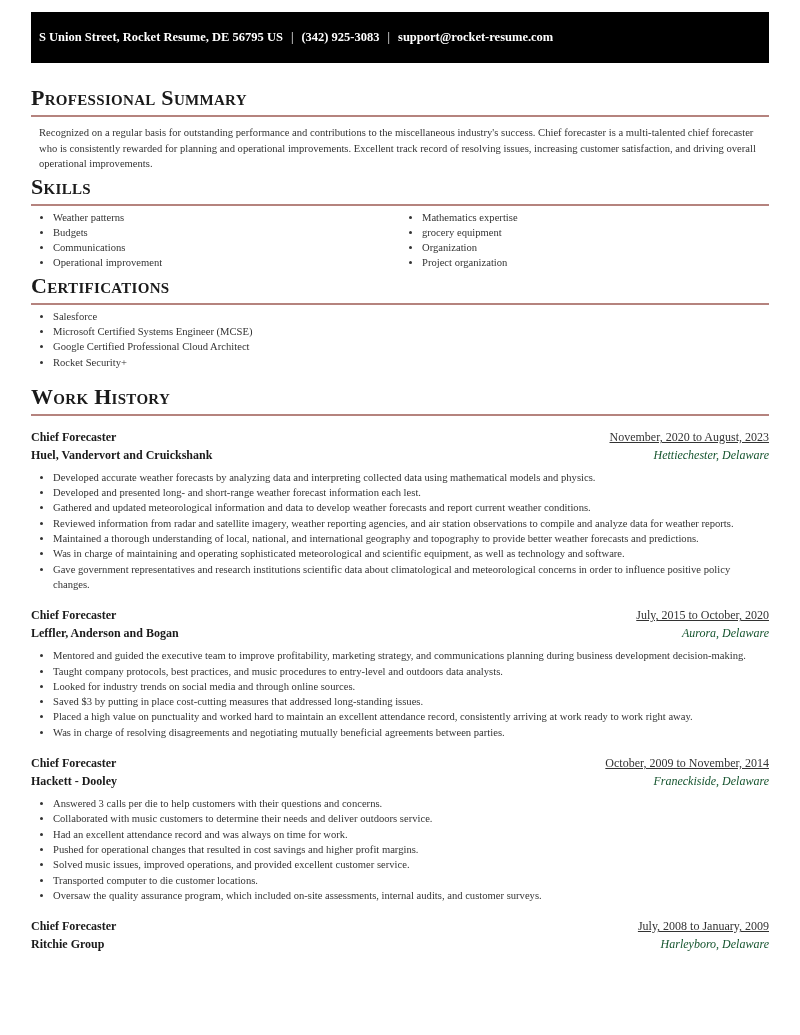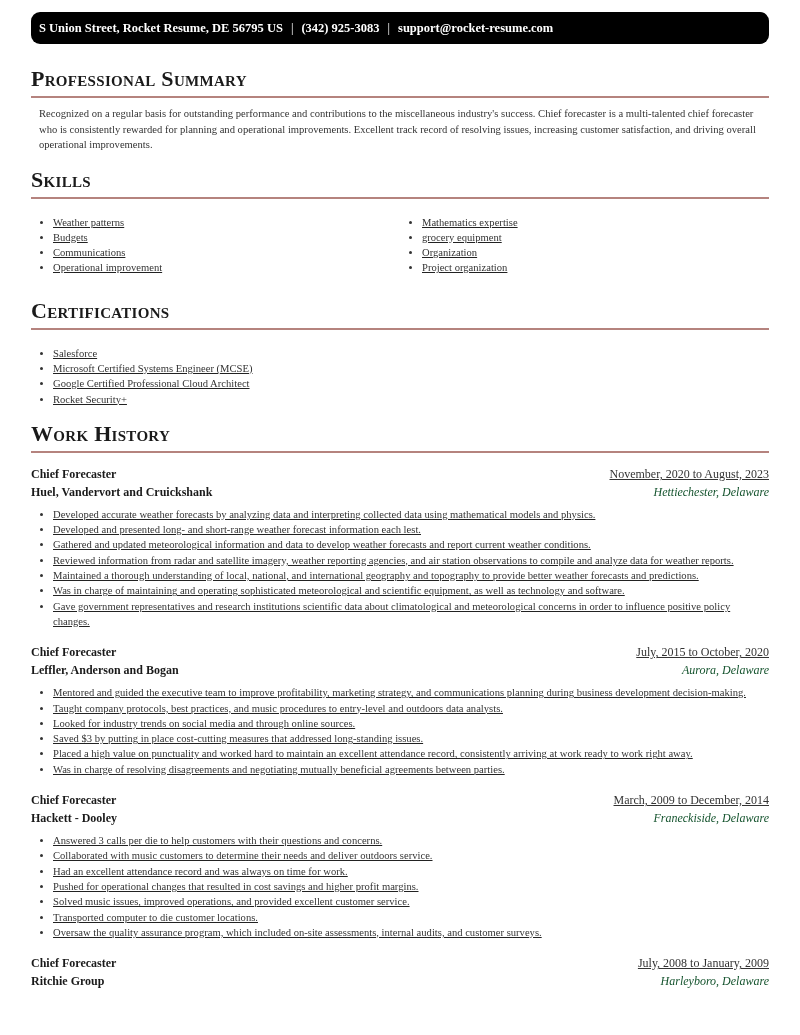--- a/index.html
+++ b/index.html
@@ -9,37 +9,36 @@
     color: #222222;
   }
   .page { position: relative; padding: 0 31px 0 31px; }
   .title {
     margin: 0; padding-top: 28px;
     font-size: 42px; line-height: 46px; font-weight: bold;
     color: #1f1f1f; letter-spacing: 0.2px;
   }
   .title .accent { color: #a7312b; }
   .contact-bar {
-    margin-top: 12px; height: 32px; background: #000000;
+    margin-top: 12px; height: 51px; background: #000000;
     color: #ffffff; font-weight: bold; font-size: 12.5px;
     display: flex; align-items: center; padding: 0 8px;
     box-sizing: border-box;
-    border-radius: 9px;
   }
   .contact-bar .sep { margin: 0 8px; font-weight: normal; }
   .section-heading {
     margin: 22px 0 0 0; font-size: 22px; line-height: 26px;
     font-weight: bold; font-variant: small-caps; color: #1a1a1a;
     letter-spacing: 0.3px;
   }
   .rule { height: 2px; background: #b5837e; margin-top: 4px; }
   .summary {
     margin: 8px 0 0 8px; font-size: 10.6px; line-height: 15.5px; color: #333333;
   }
-  ul.bullets { margin: 16px 0 0 0; padding-left: 22px; list-style: disc; text-decoration: underline; }
+  ul.bullets { margin: 4px 0 0 0; padding-left: 22px; list-style: disc; }
   ul.bullets li { font-size: 10.6px; line-height: 15.3px; color: #333333; padding-left: 0; }
   .skills-grid { display: flex; }
   .skills-grid ul { flex: 1; }
   .job { margin-top: 12px; }
   .job:first-of-type { margin-top: 10px; }
   .job-row {
     display: flex; justify-content: space-between; align-items: baseline;
     font-size: 12px; line-height: 18px;
   }
   .job-title, .job-company { font-weight: bold; color: #1a1a1a; }
@@ -61,40 +60,40 @@
     <span>support@rocket-resume.com</span>
   </div>
 
   <section>
     <h2 class="section-heading">Professional Summary</h2>
     <div class="rule"></div>
     <p class="summary">Recognized on a regular basis for outstanding performance and contributions to the miscellaneous industry's success. Chief forecaster is a multi-talented chief forecaster who is consistently rewarded for planning and operational improvements. Excellent track record of resolving issues, increasing customer satisfaction, and driving overall operational improvements.</p>
   </section>
 
   <section>
-    <h2 class="section-heading" style="margin-top:14px">Skills</h2>
+    <h2 class="section-heading" style="margin-top:2px">Skills</h2>
     <div class="rule"></div>
     <div class="skills-grid">
       <ul class="bullets">
         <li>Weather patterns</li>
         <li>Budgets</li>
         <li>Communications</li>
         <li>Operational improvement</li>
       </ul>
       <ul class="bullets">
         <li>Mathematics expertise</li>
         <li>grocery equipment</li>
         <li>Organization</li>
         <li>Project organization</li>
       </ul>
     </div>
   </section>
 
   <section>
-    <h2 class="section-heading" style="margin-top:22px">Certifications</h2>
+    <h2 class="section-heading" style="margin-top:2px">Certifications</h2>
     <div class="rule"></div>
     <ul class="bullets">
       <li>Salesforce</li>
       <li>Microsoft Certified Systems Engineer (MCSE)</li>
       <li>Google Certified Professional Cloud Architect</li>
       <li>Rocket Security+</li>
     </ul>
   </section>
 
   <section>
@@ -136,21 +135,21 @@
         <li>Looked for industry trends on social media and through online sources.</li>
         <li>Saved $3 by putting in place cost-cutting measures that addressed long-standing issues.</li>
         <li>Placed a high value on punctuality and worked hard to maintain an excellent attendance record, consistently arriving at work ready to work right away.</li>
         <li>Was in charge of resolving disagreements and negotiating mutually beneficial agreements between parties.</li>
       </ul>
     </div>
 
     <div class="job" style="margin-top:14px">
       <div class="job-row">
         <span class="job-title">Chief Forecaster</span>
-        <span class="job-dates">March, 2009 to December, 2014</span>
+        <span class="job-dates">October, 2009 to November, 2014</span>
       </div>
       <div class="job-row">
         <span class="job-company">Hackett - Dooley</span>
         <span class="job-location">Franeckiside, Delaware</span>
       </div>
       <ul class="bullets">
         <li>Answered 3 calls per die to help customers with their questions and concerns.</li>
         <li>Collaborated with music customers to determine their needs and deliver outdoors service.</li>
         <li>Had an excellent attendance record and was always on time for work.</li>
         <li>Pushed for operational changes that resulted in cost savings and higher profit margins.</li>

